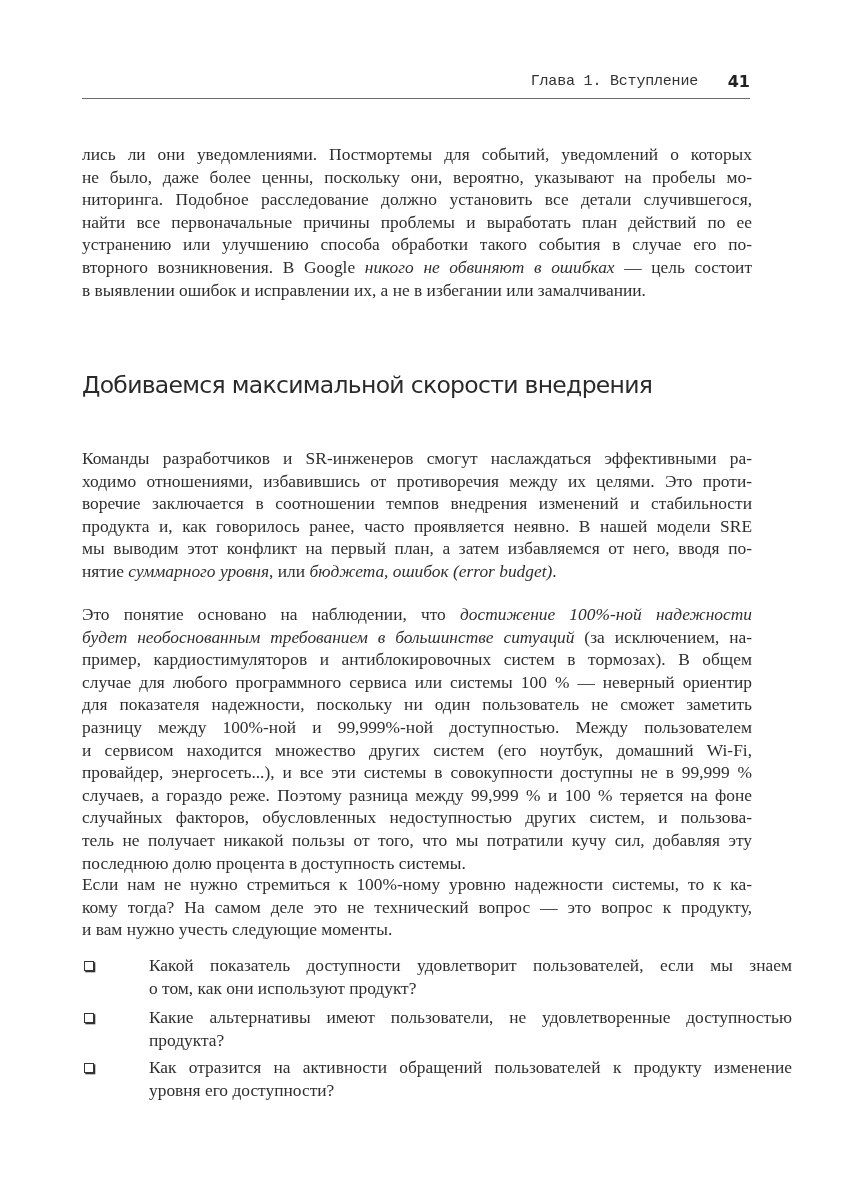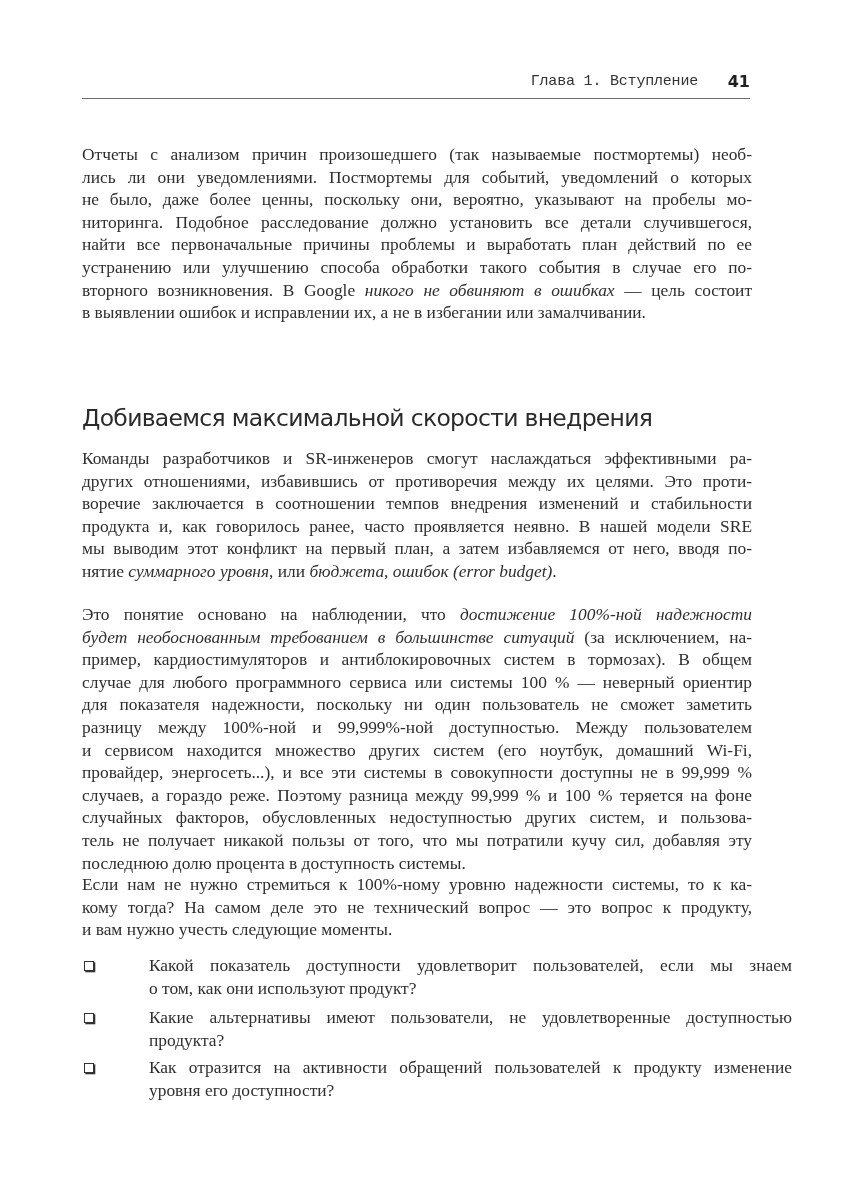--- a/index.html
+++ b/index.html
@@ -4,52 +4,51 @@
 <style>
   html, body { margin:0; padding:0; background:#ffffff; }
   body { width:849px; height:1200px; position:relative; overflow:hidden; color:#2b2b2b; }
   .header { position:absolute; left:82px; top:70px; width:668px; height:28px; border-bottom:1.3px solid #6b6b6b; }
   .hdr-chapter { position:absolute; right:52px; top:3px; font-family:Liberation Mono, monospace; font-size:15px; color:#333; letter-spacing:-0.2px; }
   .hdr-page { position:absolute; right:0; top:2px; font-family:"DejaVu Sans", sans-serif; font-size:16px; font-weight:bold; color:#222; }
   .body-text { font-family:"Liberation Serif", serif; font-size:17.4px; line-height:22.6px; color:#2e2e2e; }
   .para { position:absolute; left:82px; width:670px; margin:0; }
   .line { display:block; white-space:nowrap; text-align:justify; text-align-last:justify; }
   .line.last { text-align-last:left; }
-  .heading { position:absolute; left:82px; top:370px; width:680px; font-family:"DejaVu Sans", sans-serif; font-size:23.5px; line-height:31px; color:#2a2a2a; letter-spacing:-0.7px;margin-top:33px; }
+  .heading { position:absolute; left:82px; top:370px; width:680px; font-family:"DejaVu Sans", sans-serif; font-size:23.5px; line-height:31px; color:#2a2a2a; letter-spacing:-0.7px; }
   em { font-style:italic; }
   .bullet { position:absolute; left:82px; width:670px; }
   .bullet-box { position:absolute; left:2px; top:7px; width:8px; height:8px; border:1.3px solid #333; box-shadow:1.3px 1.3px 0 #333; }
   .bullet-text { position:absolute; left:27px; width:643px;margin-left:40px; }
 </style>
 </head>
 <body>
 
 <div class="header">
   <span class="hdr-chapter">Глава 1. Вступление</span>
   <span class="hdr-page">41</span>
 </div>
 
 <div class="para body-text" style="top:143px;">
-  <span class="line">Отчеты с анализом причин произошедшего (так называемые постмортемы) необ-</span>
   <span class="line">лись ли они уведомлениями. Постмортемы для событий, уведомлений о которых</span>
   <span class="line">не было, даже более ценны, поскольку они, вероятно, указывают на пробелы мо-</span>
   <span class="line">ниторинга. Подобное расследование должно установить все детали случившегося,</span>
   <span class="line">найти все первоначальные причины проблемы и выработать план действий по ее</span>
   <span class="line">устранению или улучшению способа обработки такого события в случае его по-</span>
   <span class="line"><span>вторного возникновения. В Google </span><em>никого не обвиняют в ошибках</em><span> — цель состоит</span></span>
   <span class="line last">в выявлении ошибок и исправлении их, а не в избегании или замалчивании.</span>
 </div>
 
 <div class="heading">
   <div>Добиваемся максимальной скорости внедрения</div>
 </div>
 
 <div class="para body-text" style="top:447px;">
   <span class="line">Команды разработчиков и SR-инженеров смогут наслаждаться эффективными ра-</span>
-  <span class="line">других отношениями, избавившись от противоречия между их целями. Это проти-</span>
+  <span class="line">ходимо отношениями, избавившись от противоречия между их целями. Это проти-</span>
   <span class="line">воречие заключается в соотношении темпов внедрения изменений и стабильности</span>
   <span class="line">продукта и, как говорилось ранее, часто проявляется неявно. В нашей модели SRE</span>
   <span class="line">мы выводим этот конфликт на первый план, а затем избавляемся от него, вводя по-</span>
   <span class="line last"><span>нятие </span><em>суммарного уровня</em><span>, или </span><em>бюджета, ошибок (error budget)</em><span>.</span></span>
 </div>
 
 <div class="para body-text" style="top:603px;">
   <span class="line"><span>Это понятие основано на наблюдении, что </span><em>достижение 100%-ной надежности</em></span>
   <span class="line"><em>будет необоснованным требованием в большинстве ситуаций</em><span> (за исключением, на-</span></span>
   <span class="line">пример, кардиостимуляторов и антиблокировочных систем в тормозах). В общем</span>

